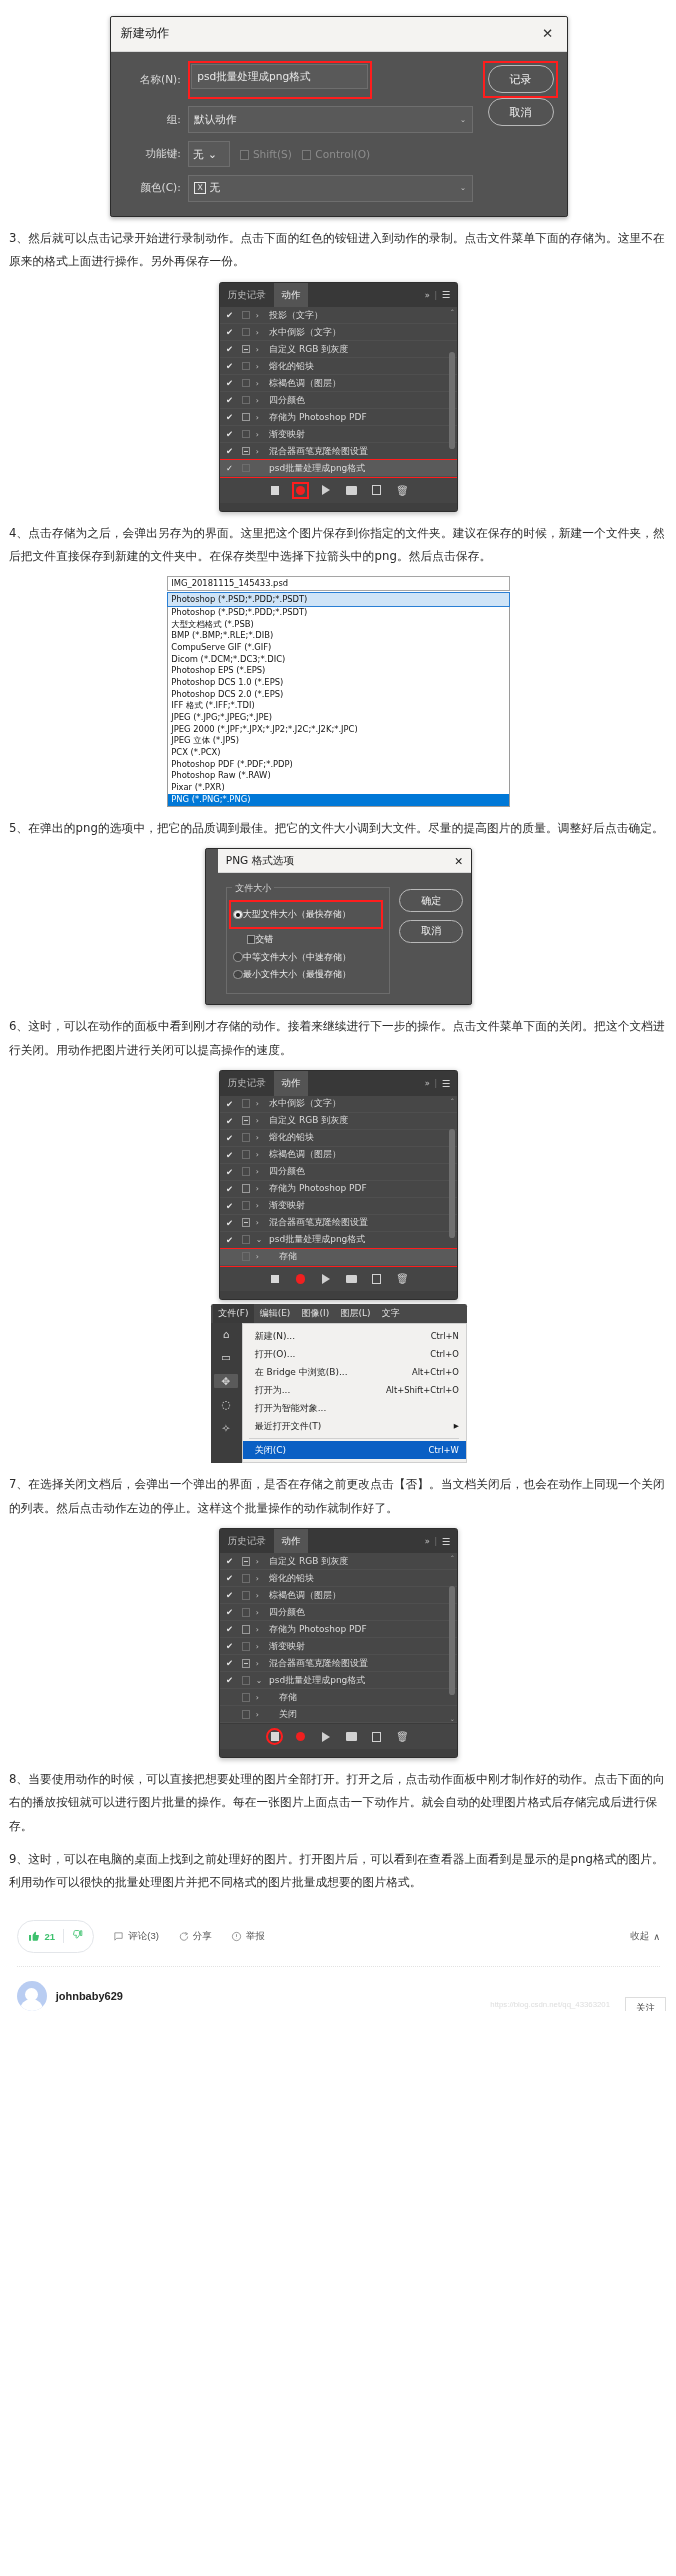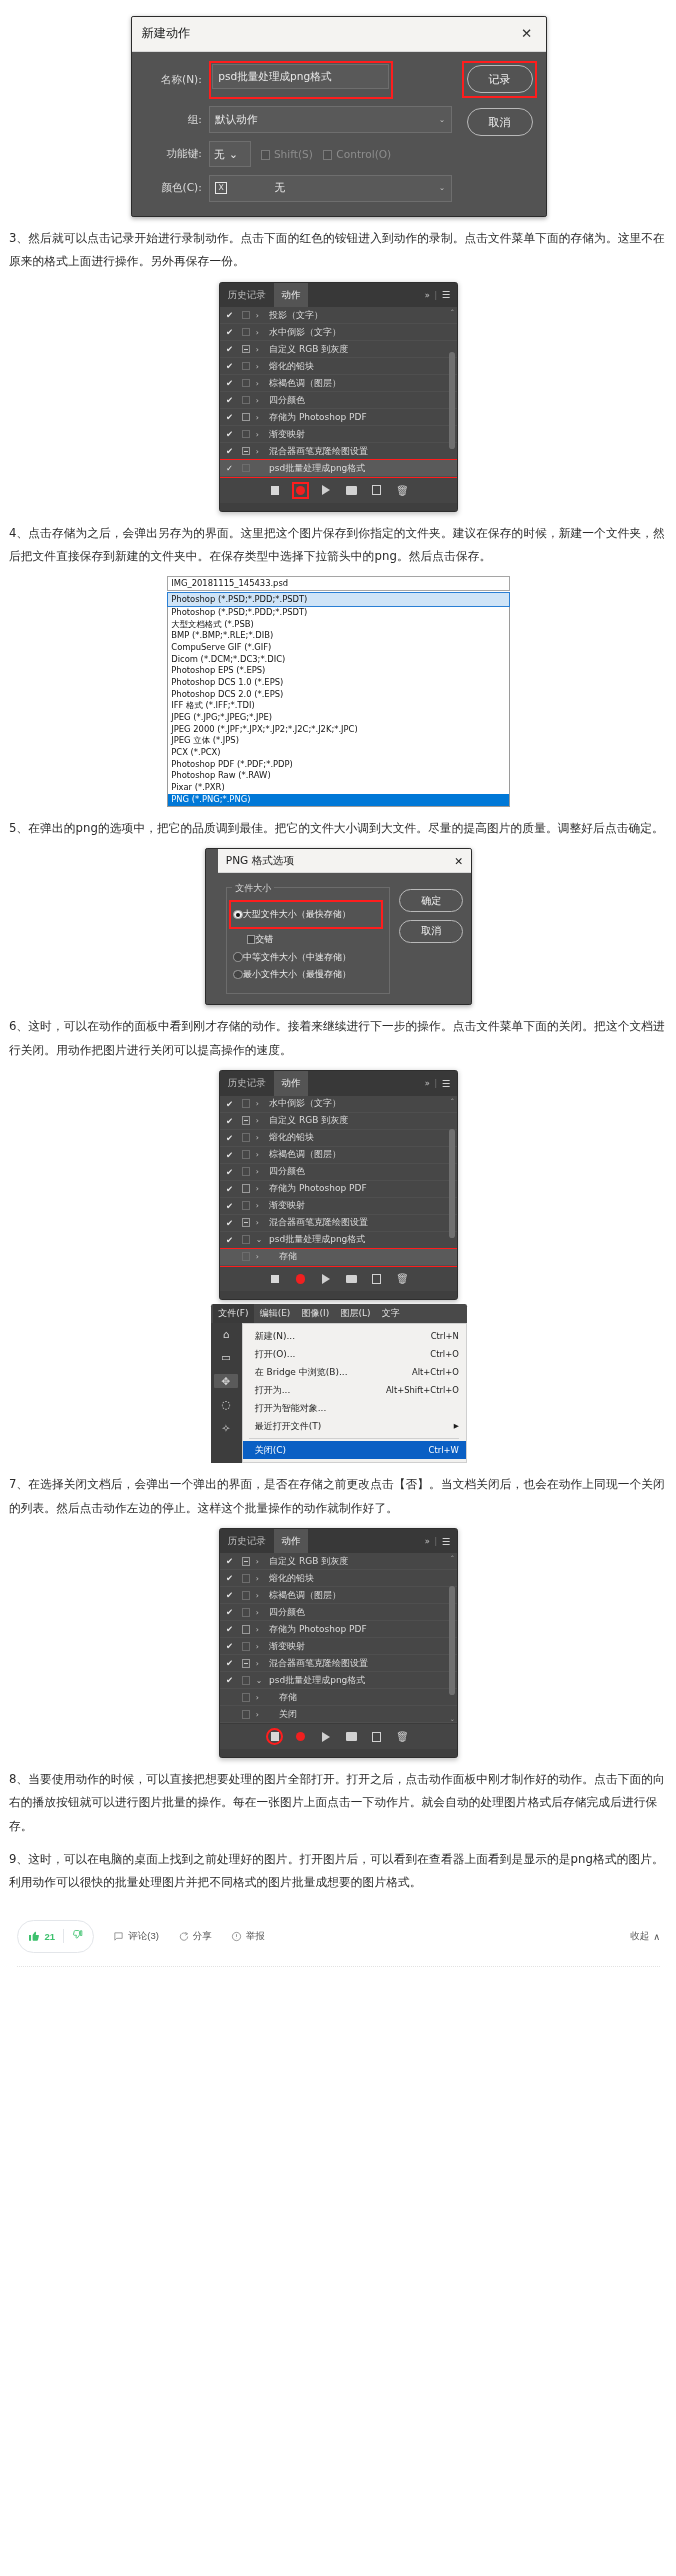--- a/index.html
+++ b/index.html
@@ -20,21 +20,21 @@
     color:#2b2b2b;
     margin:10px 9px 7.8px 9px;
     letter-spacing:0.1px;
     font-family:"DejaVu Sans","Liberation Sans",sans-serif;
   }
 
   .figure { display:flex; justify-content:center; margin:5.6px 0 7.8px 0; }
 
   
   .ps-dialog {
-    width:416px;
+    width:458px;
     background:#535353;
     border:0.6px solid #2b2b2b;
     border-radius:2.2px;
     box-shadow:0 1.1px 4.5px rgba(0,0,0,.3);
     overflow:hidden;
     font-family:"DejaVu Sans","Liberation Sans",sans-serif;
   }
   .ps-dialog .titlebar {
     background:#f4f3f1;
     height:35px;
@@ -68,34 +68,34 @@
   }
   .selectbox {
     background:#595959;
     border:0.6px solid #6e6e6e;
     color:#e8e8e8;
     font-size:10.6px;
     height:27px;
     line-height:25.6px;
     padding:0 5.6px;
     width:100%;
-    display:flex; align-items:center;gap:44px;
+    display:flex; align-items:center;
   }
   .selectbox .caret { margin-left:auto; font-size:7.2px; color:#cfcfcf; }
   .smallsel {
     background:#595959; border:0.6px solid #6e6e6e; color:#e8e8e8;
     font-size:10.6px; height:25.6px; line-height:24.5px; padding:0 4.5px;
     width:42px; display:inline-flex; align-items:center; gap:4.5px;
   }
   .ps-check {
     width:9.5px;height:9.5px;border:0.6px solid #7a7a7a;background:#4e4e4e;
     display:inline-block;vertical-align:middle;margin-right:3.9px;
   }
   .dim { color:#8d8d8d; font-size:10.6px; }
-  .btncol { width:84px; display:flex; flex-direction:column; gap:10px; padding-left:12.2px; align-items:center;}
+  .btncol { width:84px; display:flex; flex-direction:column; gap:0; padding-left:12.2px; align-items:center;}
   .ps-btn {
     width:66px;height:28px;border:0.6px solid #b9b9b9;border-radius:14px;
     color:#f2f2f2;font-size:11px;display:flex;align-items:center;justify-content:center;
     background:transparent;
   }
   .red-frame { border:2.2px solid #ff1d1d; }
 
   
   .act-panel {
     width:239px;
@@ -848,15 +848,21 @@
     </div>
 
     <div class="foot-right">
       <span>收起</span>
       <span>∧</span>
     </div>
   </div>
 
   <div class="dotted"></div>
 
+  <div class="author">
+    <div class="avatar"></div>
+    <div class="aname">johnbaby629</div>
+    <div class="watermark">https://blog.csdn.net/qq_43363201</div>
+    <div class="follow-btn">关注</div>
+  </div>
 
 </div>
 
 
 </body></html>

